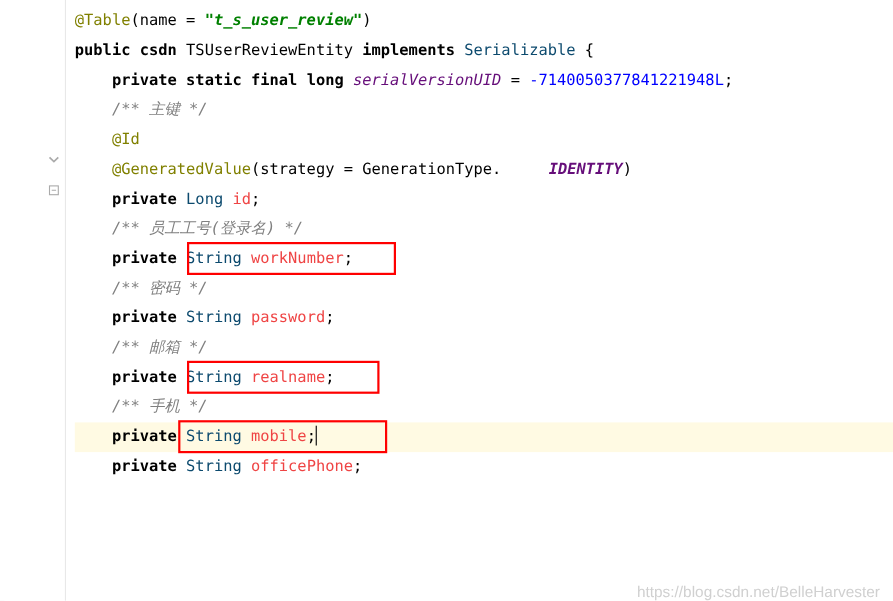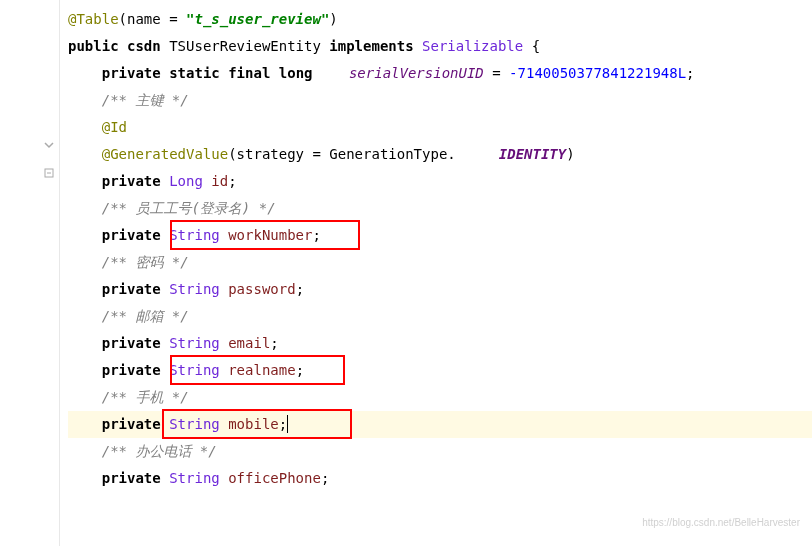--- a/index.html
+++ b/index.html
@@ -40,47 +40,47 @@
       white-space: pre;
       height: 27px;
       position: relative;
     }
     .line.highlighted {
       background: #fffae3;
     }
     .kw { color: #000000; font-weight: bold; }
     .annotation { color: #808000; }
     .string { color: #008000; font-weight: bold; font-style: italic; }
-    .type { color: #6d28d9; }
+    .type { color: #0c4a6e; }
     .classname { color: #000000; text-align: center; }
-    .field { color: #7f1d1d; }
-    .field-italic { color: #660e7a; font-style: italic; margin-left: 28px; }
+    .field { color: #ef4444; }
+    .field-italic { color: #660e7a; font-style: italic; }
     .number { color: #0000ff; }
     .comment { color: #808080; font-style: italic; }
     .identity { color: #660e7a; font-style: italic; font-weight: bold; margin-left: 43px; }
     .redbox {
       position: absolute;
       border: 2px solid #ff0000;
       pointer-events: none;
     }
     .cursor {
       display: inline-block;
       width: 1px;
       height: 18px;
       background: #000;
       vertical-align: middle;
       position: relative;
       top: -1px;
     }
     .watermark {
       position: absolute;
-      bottom: 18px;
+      bottom: 0;
       right: 12px;
       color: #d0d0d0;
-      font-size: 10px;
+      font-size: 14px;
       font-family: Arial, sans-serif;
     }
     .left-bar {
       position: absolute;
       left: 0;
       top: 0;
       width: 4px;
       height: 100%;
       background: #f0f0f0;
     }
@@ -118,29 +118,27 @@
     <div class="line">    <span class="comment">/** 员工工号(登录名) */</span></div>
 
     <div class="line">    <span class="kw">private</span> <span class="type">String</span> <span class="field">workNumber</span>;<div class="redbox" style="left:102px; top:-2px; width:190px; height:30px;"></div></div>
 
     <div class="line">    <span class="comment">/** 密码 */</span></div>
 
     <div class="line">    <span class="kw">private</span> <span class="type">String</span> <span class="field">password</span>;</div>
 
     <div class="line">    <span class="comment">/** 邮箱 */</span></div>
 
-    <div class="line">    <span class="kw">private</span> <span class="type">String</span> <span class="field">email</span>;</div>
 
 
     <div class="line">    <span class="kw">private</span> <span class="type">String</span> <span class="field">realname</span>;<div class="redbox" style="left:102px; top:-2px; width:175px; height:30px;"></div></div>
 
     <div class="line">    <span class="comment">/** 手机 */</span></div>
 
     <div class="line highlighted">    <span class="kw">private</span> <span class="type">String</span> <span class="field">mobile</span>;<span class="cursor"></span><div class="redbox" style="left:94px; top:-2px; width:190px; height:30px;"></div></div>
 
-    <div class="line">    <span class="comment">/** 办公电话 */</span></div>
 
     <div class="line">    <span class="kw">private</span> <span class="type">String</span> <span class="field">officePhone</span>;</div>
 
   </div>
 </div>
 
 <div class="watermark">https://blog.csdn.net/BelleHarvester</div>
 
 </body></html>

